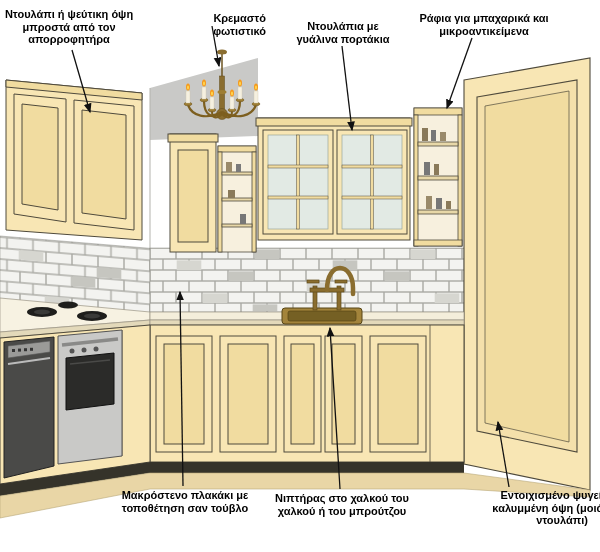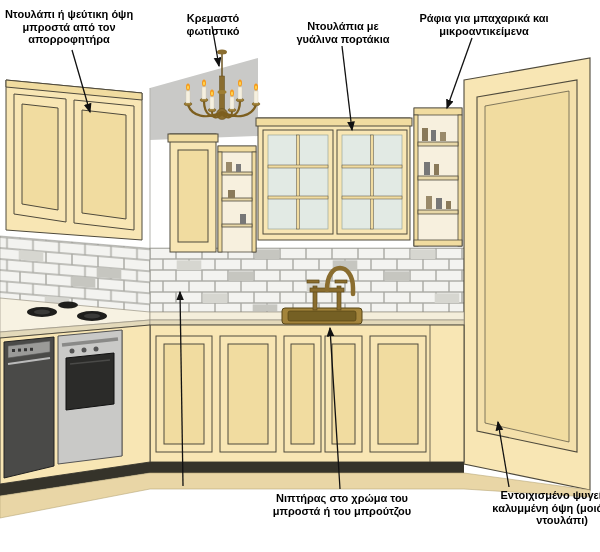--- a/index.html
+++ b/index.html
@@ -257,24 +257,25 @@
     <line x1="342" y1="46" x2="352" y2="130" marker-end="url(#ah)"></line>
     <line x1="472" y1="38" x2="447" y2="108" marker-end="url(#ah)"></line>
     <line x1="183" y1="486" x2="180" y2="292" marker-end="url(#ah)"></line>
     <line x1="340" y1="489" x2="330" y2="328" marker-end="url(#ah)"></line>
     <line x1="509" y1="487" x2="498" y2="422" marker-end="url(#ah)"></line>
   </g>
 </svg>
 
 <div class="label" style="left:4px;top:8px;width:130px;">Ντουλάπι ή ψεύτικη όψη μπροστά από τον απορροφητήρα</div>
 
-<div class="label" style="left:160px;top:12px;width:106px;">Κρεμαστό φωτιστικό</div>
+<div class="label" style="left:160px;top:12px;width:106px;text-align:right;">Κρεμαστό φωτιστικό</div>
 
 <div class="label" style="left:418px;top:12px;width:132px;">Ράφια για μπαχαρικά και μικροαντικείμενα</div>
 
 <div class="label" style="left:293px;top:20px;width:100px;">Ντουλάπια με γυάλινα πορτάκια</div>
 
-
-<div class="label" style="left:272px;top:492px;width:140px;">Νιπτήρας στο χρώμα του μπροστά ή του μπρούτζου</div>
+<div class="label" style="left:118px;top:489px;width:134px;">Μακρόστενο πλακάκι με τοποθέτηση σαν τούβλο</div>
+
+<div class="label" style="left:272px;top:492px;width:140px;">Νιπτήρας στο χαλκού του χαλκού ή του μπρούτζου</div>
 
 <div class="label" style="left:434px;top:489px;width:164px;margin-left:46px;">Εντοιχισμένο ψυγείο με καλυμμένη όψη (μοιάζει με ντουλάπι)</div>
 
 </div>
 
 </body></html>

